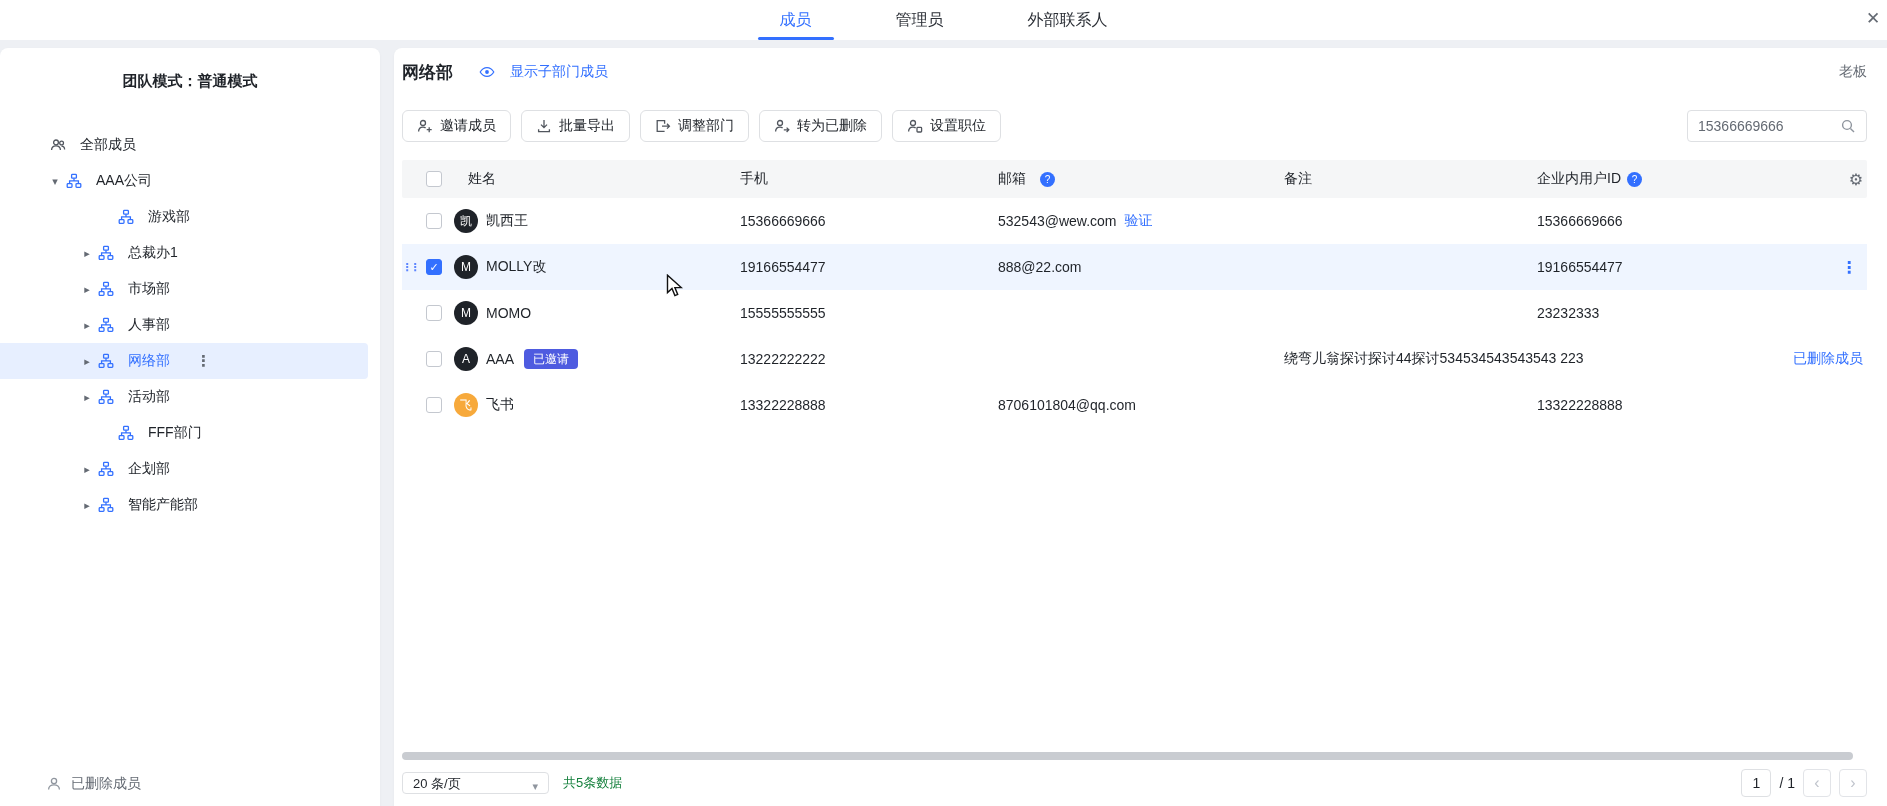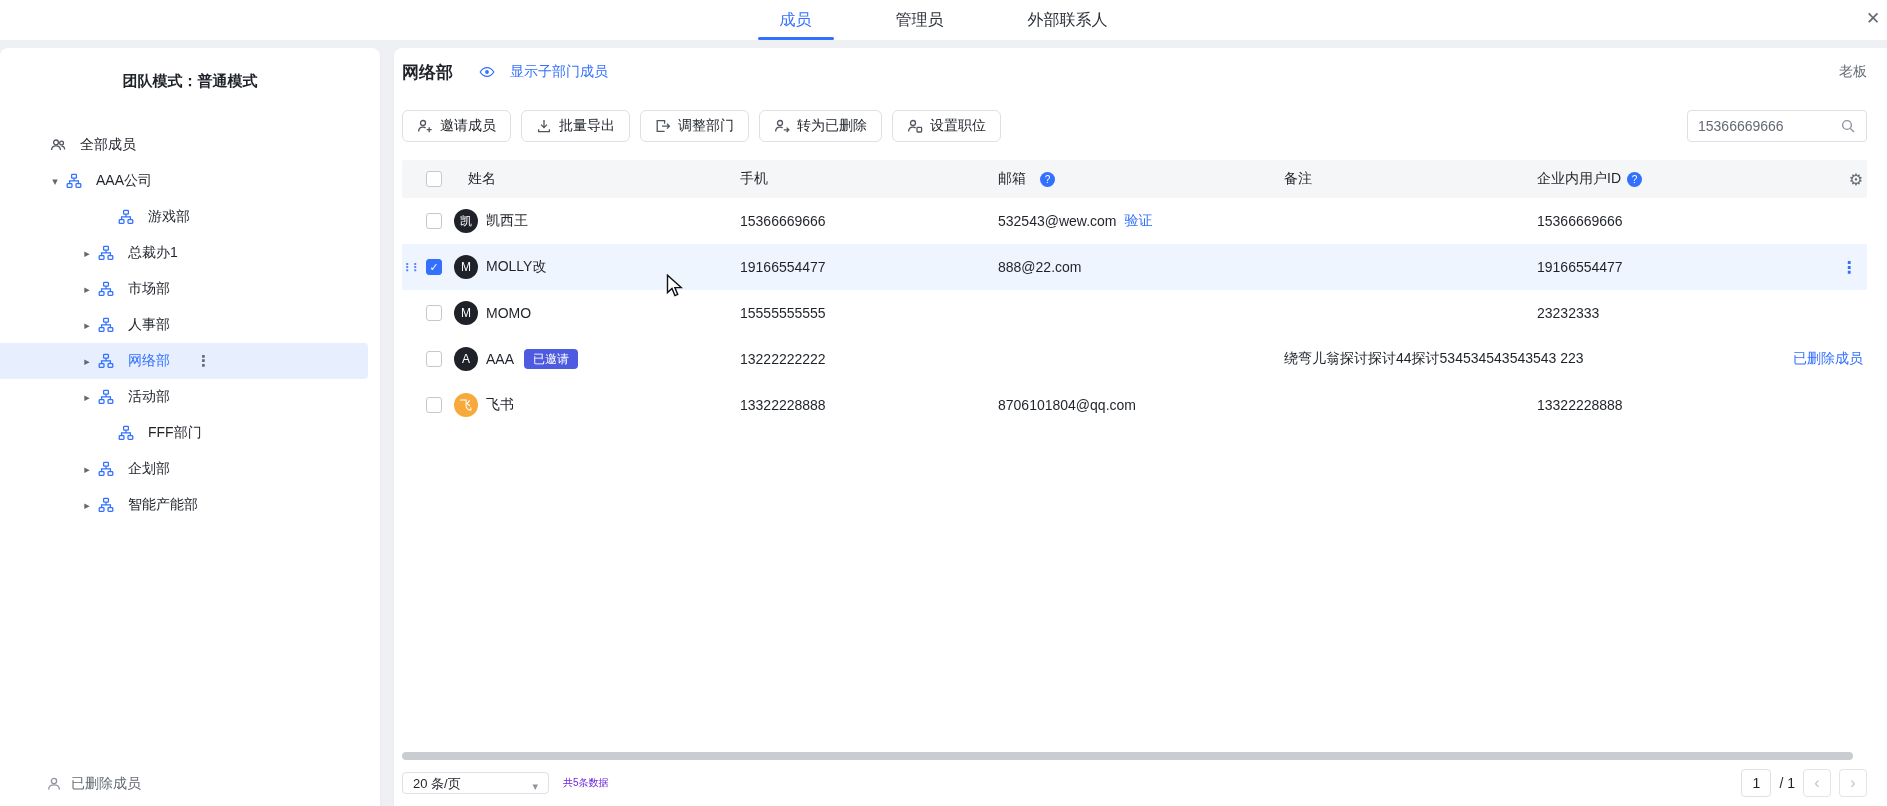--- a/index.html
+++ b/index.html
@@ -91,21 +91,21 @@
 
   .table-spacer { flex:1; }
 
   
   .hscroll { flex:none; height:8px; position:relative; margin-bottom:6px; }
   .hscroll .thumb { position:absolute; left:0; right:14px; top:0; height:8px; border-radius:4px; background:#c9ccd1; cursor:pointer; }
   .pagination { flex:none; height:40px; display:flex; align-items:center; gap:14px; padding-bottom:6px; }
   .page-size { width:147px; height:22px; border:1px solid #dee0e3; border-radius:4px; display:flex; align-items:flex-end;
                padding:0 10px; font-size:13px; color:#1f2329; cursor:pointer; background:#fff; }
   .page-size .sel-caret { margin-left:auto; color:#8f959e; font-size:11px; }
-  .total { color:#6d28d9; font-size:10px; }
+  .total { color:#15803d; font-size:13px; }
   .pag-right { margin-left:auto; display:flex; align-items:center; gap:8px; }
   .page-input { width:30px; height:28px; border:1px solid #dee0e3; border-radius:4px; display:flex; align-items:center;
                 justify-content:center; font-size:14px; color:#1f2329; background:#fff; }
   .page-total { font-size:14px; color:#1f2329; }
   .pg-btn { width:28px; height:28px; border:1px solid #e2e4e8; border-radius:4px; background:#fff; color:#c0c4cc;
             display:flex; align-items:center; justify-content:center; font-size:16px; cursor:pointer; }
 
   .cursor { position:absolute; left:666px; top:274px; z-index:50; pointer-events:none; }
   svg.ic { display:block; }
 </style>

